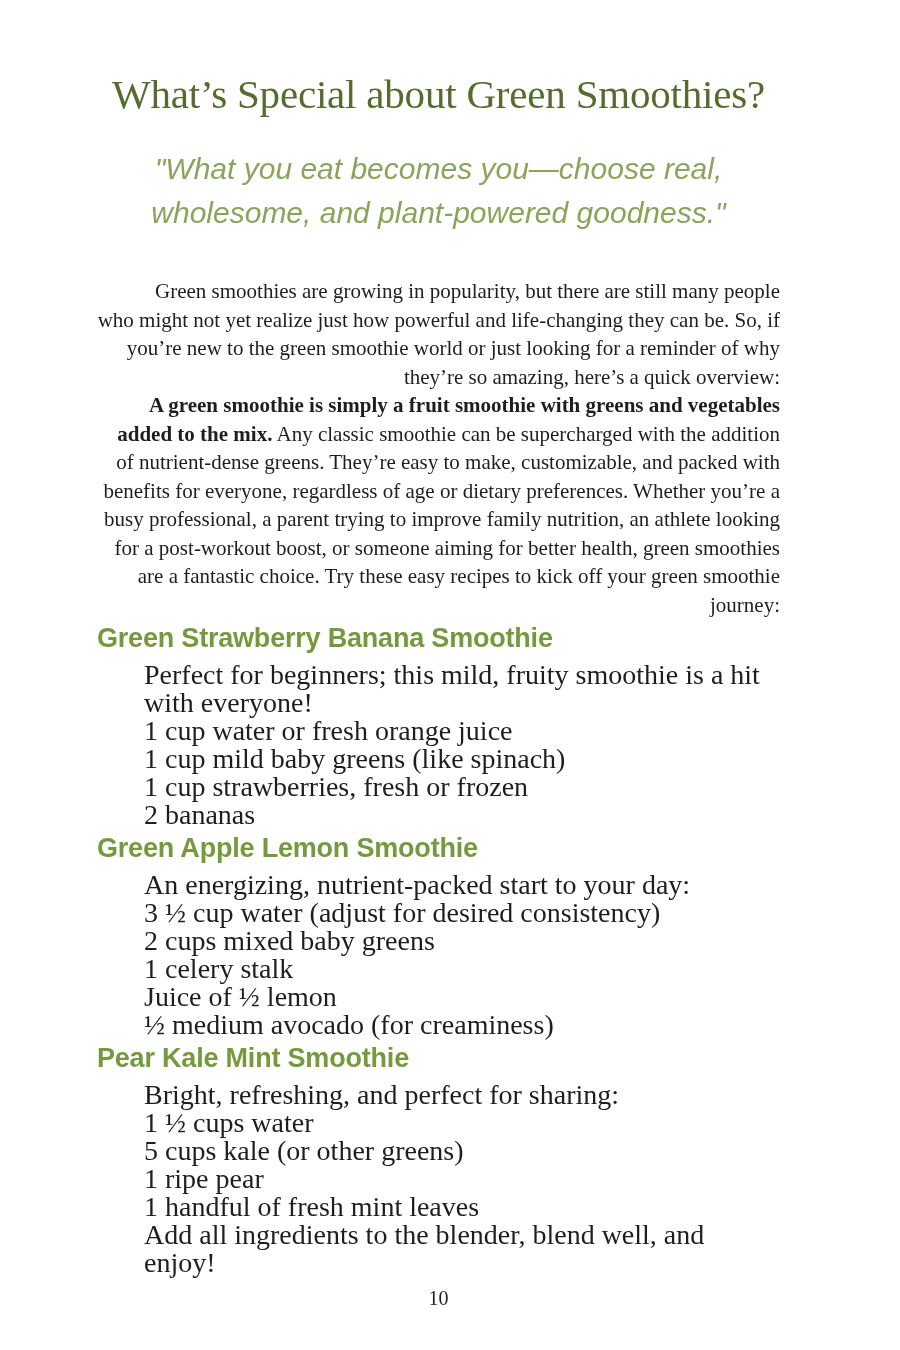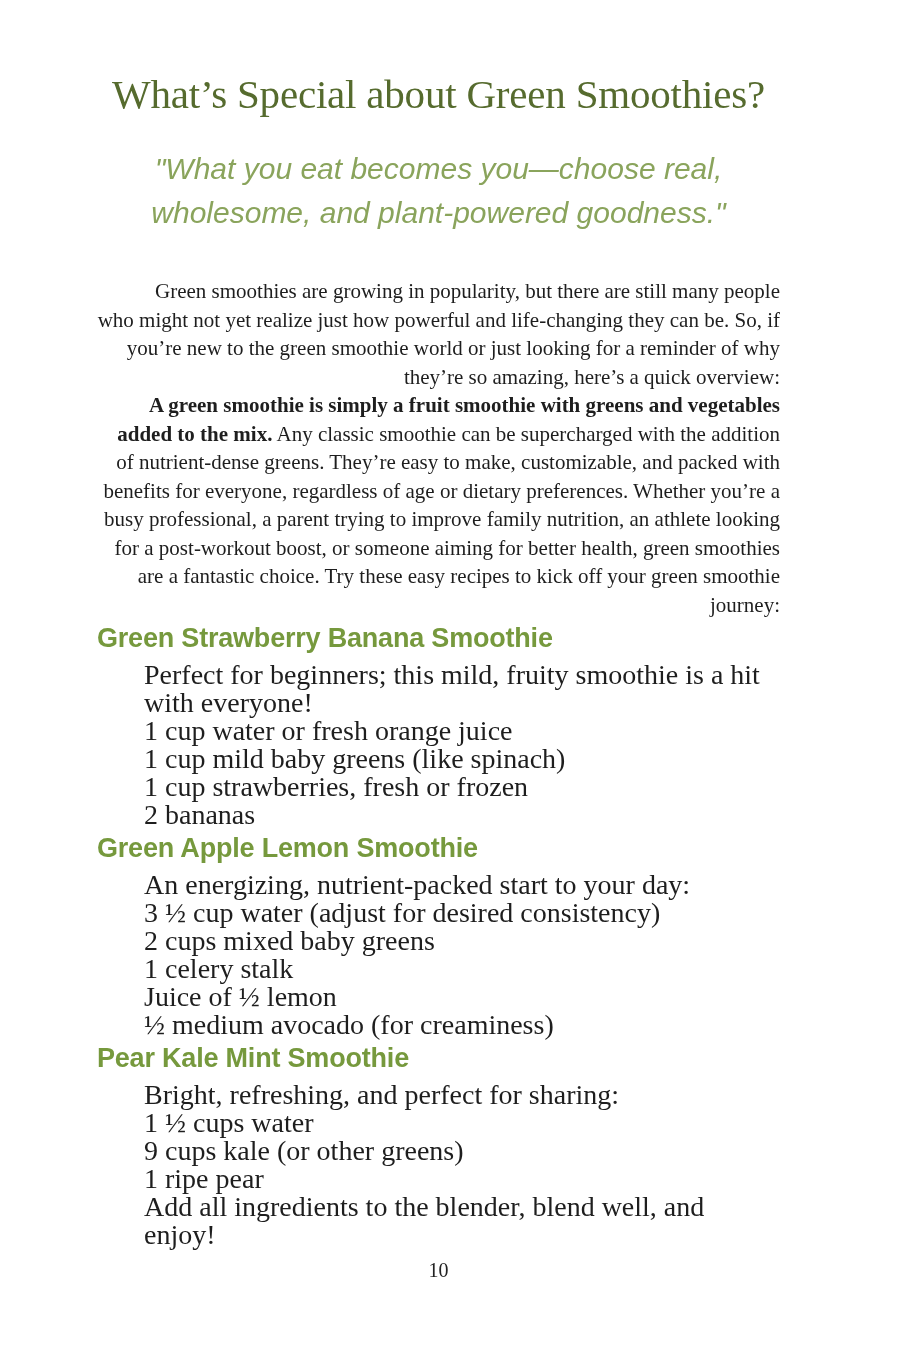--- a/index.html
+++ b/index.html
@@ -110,21 +110,22 @@
       <div class="recipe-line">Juice of ½ lemon</div>
       <div class="recipe-line">½ medium avocado (for creaminess)</div>
     </div>
   </section>
 
   <section>
     <h2 class="recipe-heading">Pear Kale Mint Smoothie</h2>
     <div class="recipe-lines">
       <div class="recipe-line">Bright, refreshing, and perfect for sharing:</div>
       <div class="recipe-line">1 ½ cups water</div>
-      <div class="recipe-line">9 cups kale (or other greens)</div>
+      <div class="recipe-line">5 cups kale (or other greens)</div>
       <div class="recipe-line">1 ripe pear</div>
+      <div class="recipe-line">1 handful of fresh mint leaves</div>
       <div class="recipe-line">Add all ingredients to the blender, blend well, and enjoy!</div>
     </div>
   </section>
 
   <div class="page-footer">10</div>
 
 </div>
 
 </body></html>

